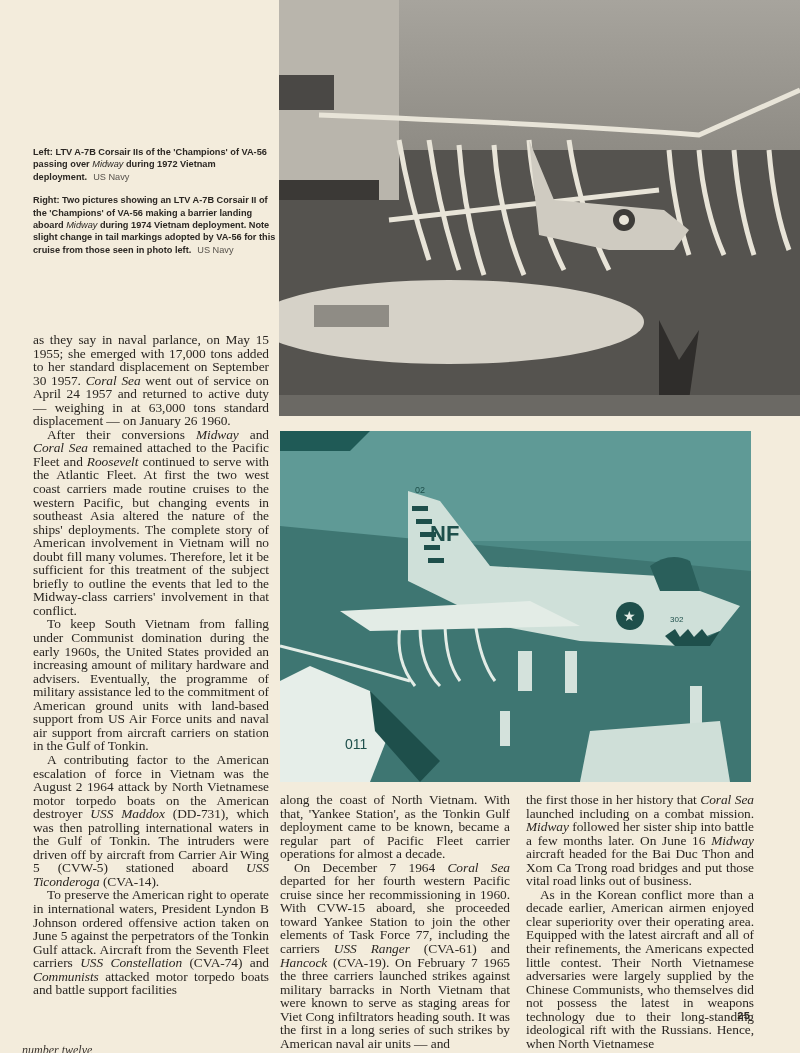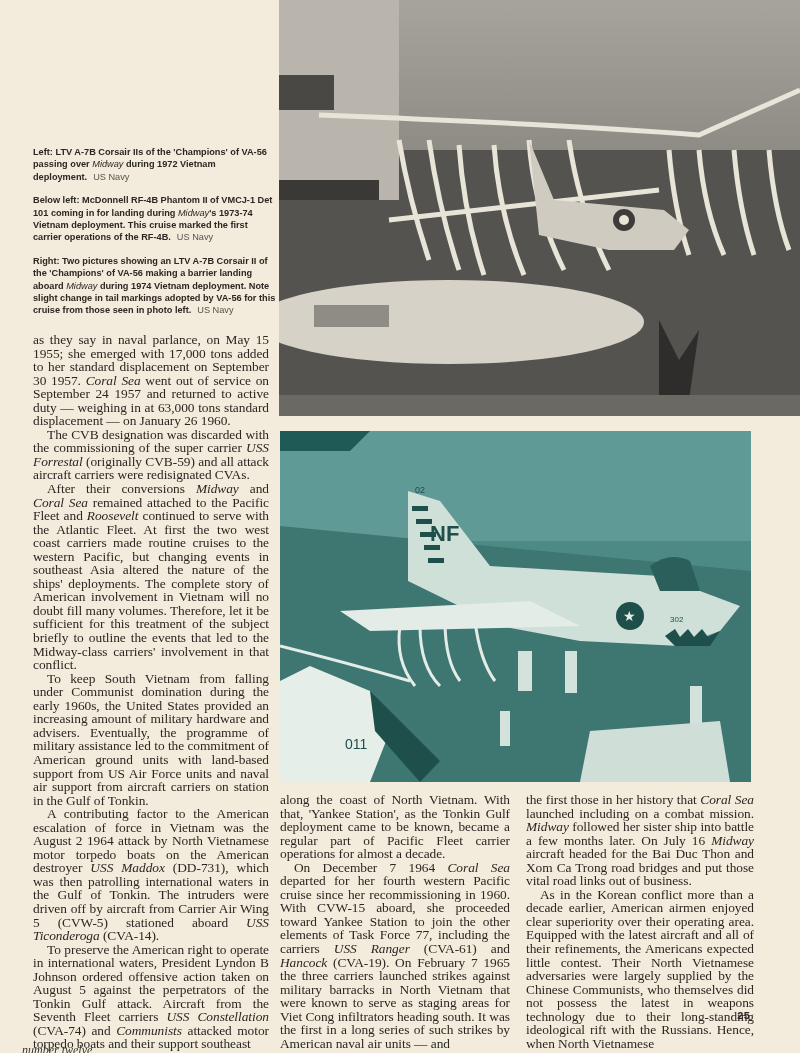--- a/index.html
+++ b/index.html
@@ -80,21 +80,20 @@
     </g>
     <ellipse cx="170" cy="322" rx="195" ry="42" fill="#d6d2c8"></ellipse>
     <rect x="35" y="305" width="75" height="22" fill="#8f8c85"></rect>
     <path d="M380 320 L400 360 L420 330 L410 400 L380 400 Z" fill="#2f2d2b"></path>
     <rect x="0" y="395" width="521" height="21" fill="#6b6964"></rect>
   </svg>
 </div>
 
 <div class="caption-block">
   <p><span class="cap-text"><span>Left: LTV A-7B Corsair IIs of the 'Champions' of VA-56 passing over </span><i>Midway</i><span> during 1972 Vietnam deployment.</span></span><span class="credit">US Navy</span></p>
-  <p><span class="cap-text"><span>Below left: McDonnell RF-4B Phantom II of VMCJ-1 Det 101 coming in for landing during </span><i>Midway</i><span>'s 1973-74 Vietnam deployment. This cruise marked the first carrier operations of the RF-4B.</span></span><span class="credit">US Navy</span></p>
   <p><span class="cap-text"><span>Right: Two pictures showing an LTV A-7B Corsair II of the 'Champions' of VA-56 making a barrier landing aboard </span><i>Midway</i><span> during 1974 Vietnam deployment. Note slight change in tail markings adopted by VA-56 for this cruise from those seen in photo left.</span></span><span class="credit">US Navy</span></p>
 </div>
 
 <div class="photo" id="photo-bottom">
   <svg viewBox="0 0 471 351" preserveAspectRatio="none">
     <rect x="0" y="0" width="471" height="110" fill="#5f9a96"></rect>
     <path d="M0 95 L471 140 L471 351 L0 351 Z" fill="#3e7672"></path>
     <path d="M0 0 L90 0 L70 20 L0 20 Z" fill="#1f5a56"></path>
     <g>
       <path d="M128 60 L160 70 L210 135 L380 145 L420 160 L460 175 L440 200 L400 215 L300 210 L220 195 L128 150 Z" fill="#cfe0d9"></path>
@@ -130,30 +129,29 @@
     <g>
       <path d="M0 250 L30 235 L90 260 L110 300 L90 351 L0 351 Z" fill="#e6eee9"></path>
       <path d="M90 260 L160 330 L140 351 L95 300 Z" fill="#1e4f4b"></path>
       <text x="65" y="318" font-family="Liberation Sans, sans-serif" font-size="14" fill="#1e4f4b">011</text>
     </g>
     <path d="M310 300 L440 290 L450 351 L300 351 Z" fill="#cfdfd8"></path>
   </svg>
 </div>
 
 <div class="col" id="col1">
-    <p class="cont"><span>as they say in naval parlance, on May 15 1955; she emerged with 17,000 tons added to her standard displacement on September 30 1957. </span><i>Coral Sea</i><span> went out of service on September 24 1957 and returned to active duty — weighing in at 63,000 tons standard displacement — on January 26 1960.</span></p>
-    <p><span>The CVB designation was discarded with the commissioning of the super carrier </span><i>USS Forrestal</i><span> (originally CVB-59) and all attack aircraft carriers were redisignated CVAs.</span></p>
+    <p class="cont"><span>as they say in naval parlance, on May 15 1955; she emerged with 17,000 tons added to her standard displacement on September 30 1957. </span><i>Coral Sea</i><span> went out of service on April 24 1957 and returned to active duty — weighing in at 63,000 tons standard displacement — on January 26 1960.</span></p>
     <p><span>After their conversions </span><i>Midway</i><span> and </span><i>Coral Sea</i><span> remained attached to the Pacific Fleet and </span><i>Roosevelt</i><span> continued to serve with the Atlantic Fleet. At first the two west coast carriers made routine cruises to the western Pacific, but changing events in southeast Asia altered the nature of the ships' deployments. The complete story of American involvement in Vietnam will no doubt fill many volumes. Therefore, let it be sufficient for this treatment of the subject briefly to outline the events that led to the Midway-class carriers' involvement in that conflict.</span></p>
     <p><span>To keep South Vietnam from falling under Communist domination during the early 1960s, the United States provided an increasing amount of military hardware and advisers. Eventually, the programme of military assistance led to the commitment of American ground units with land-based support from US Air Force units and naval air support from aircraft carriers on station in the Gulf of Tonkin.</span></p>
     <p><span>A contributing factor to the American escalation of force in Vietnam was the August 2 1964 attack by North Vietnamese motor torpedo boats on the American destroyer </span><i>USS Maddox</i><span> (DD-731), which was then patrolling international waters in the Gulf of Tonkin. The intruders were driven off by aircraft from Carrier Air Wing 5 (CVW-5) stationed aboard </span><i>USS Ticonderoga</i><span> (CVA-14).</span></p>
-    <p><span>To preserve the American right to operate in international waters, President Lyndon B Johnson ordered offensive action taken on August 5 against the perpetrators of the Tonkin Gulf attack. Aircraft from the Seventh Fleet carriers </span><i>USS Constellation</i><span> (CVA-74) and </span><i>Communists</i><span> attacked motor torpedo boats and their support southeast</span></p>
+    <p><span>To preserve the American right to operate in international waters, President Lyndon B Johnson ordered offensive action taken on June 5 against the perpetrators of the Tonkin Gulf attack. Aircraft from the Seventh Fleet carriers </span><i>USS Constellation</i><span> (CVA-74) and </span><i>Communists</i><span> attacked motor torpedo boats and battle support facilities</span></p>
   </div>
 <div class="col" id="col2">
     <p class="cont"><span>along the coast of North Vietnam. With that, 'Yankee Station', as the Tonkin Gulf deployment came to be known, became a regular part of Pacific Fleet carrier operations for almost a decade.</span></p>
     <p><span>On December 7 1964 </span><i>Coral Sea</i><span> departed for her fourth western Pacific cruise since her recommissioning in 1960. With CVW-15 aboard, she proceeded toward Yankee Station to join the other elements of Task Force 77, including the carriers </span><i>USS Ranger</i><span> (CVA-61) and </span><i>Hancock</i><span> (CVA-19). On February 7 1965 the three carriers launched strikes against military barracks in North Vietnam that were known to serve as staging areas for Viet Cong infiltrators heading south. It was the first in a long series of such strikes by American naval air units — and</span></p>
   </div>
 <div class="col" id="col3">
-    <p class="cont"><span>the first those in her history that </span><i>Coral Sea</i><span> launched including on a combat mission. </span><i>Midway</i><span> followed her sister ship into battle a few months later. On July 16 </span><i>Midway</i><span> aircraft headed for the Bai Duc Thon and Xom Ca Trong road bridges and put those vital road links out of business.</span></p>
+    <p class="cont"><span>the first those in her history that </span><i>Coral Sea</i><span> launched including on a combat mission. </span><i>Midway</i><span> followed her sister ship into battle a few months later. On June 16 </span><i>Midway</i><span> aircraft headed for the Bai Duc Thon and Xom Ca Trong road bridges and put those vital road links out of business.</span></p>
     <p><span>As in the Korean conflict more than a decade earlier, American airmen enjoyed clear superiority over their operating area. Equipped with the latest aircraft and all of their refinements, the Americans expected little contest. Their North Vietnamese adversaries were largely supplied by the Chinese Communists, who themselves did not possess the latest in weapons technology due to their long-standing ideological rift with the Russians. Hence, when North Vietnamese</span></p>
   </div>
 
 <div class="footer-left">number twelve</div>
 <div class="page-number">25</div>
 
 </body></html>

